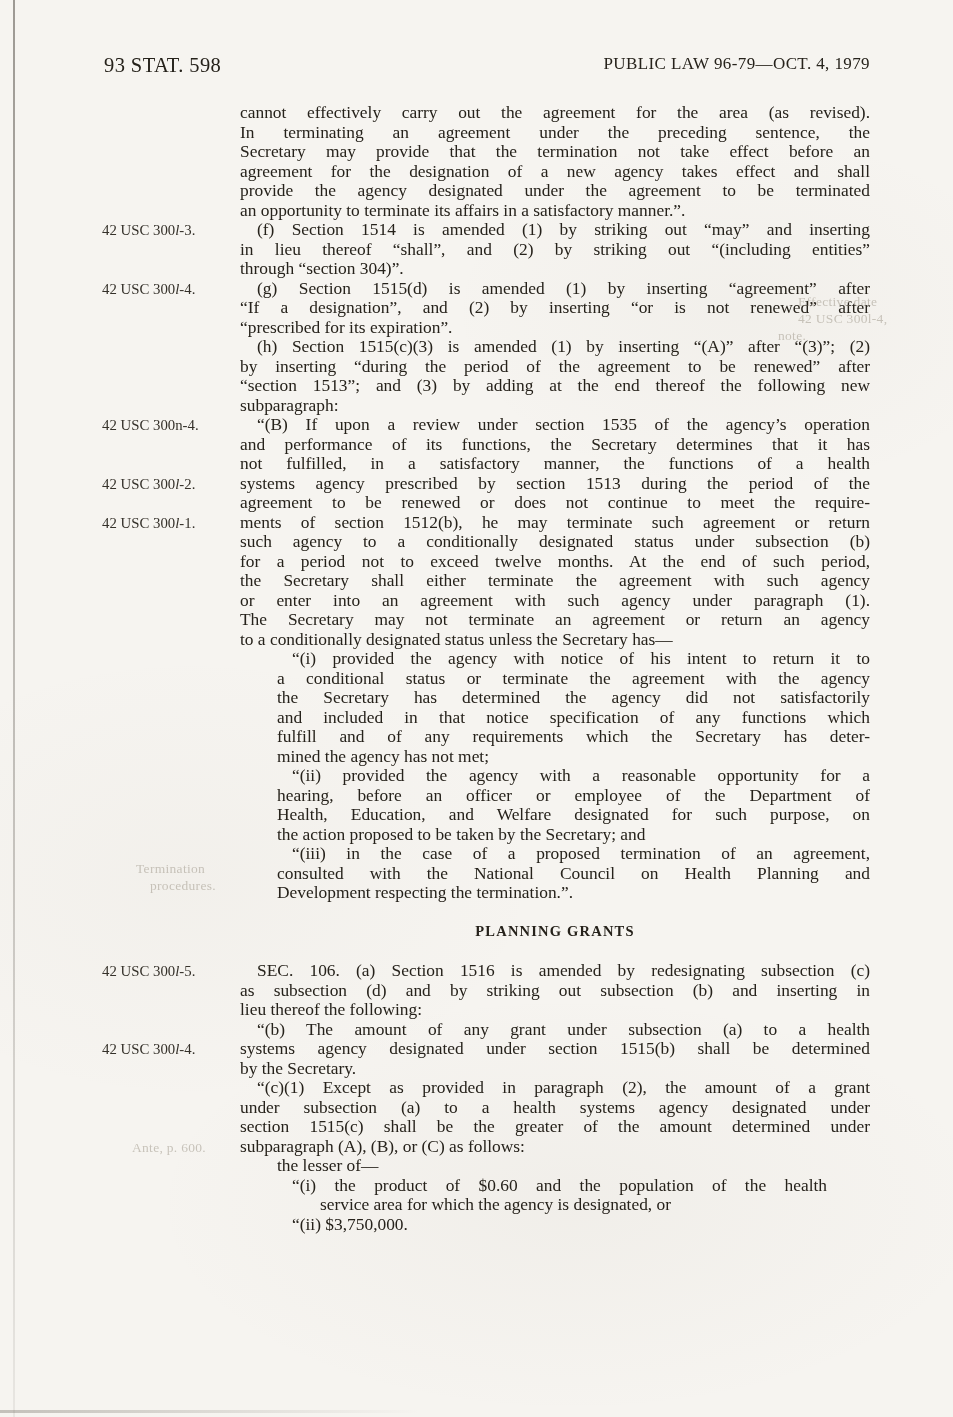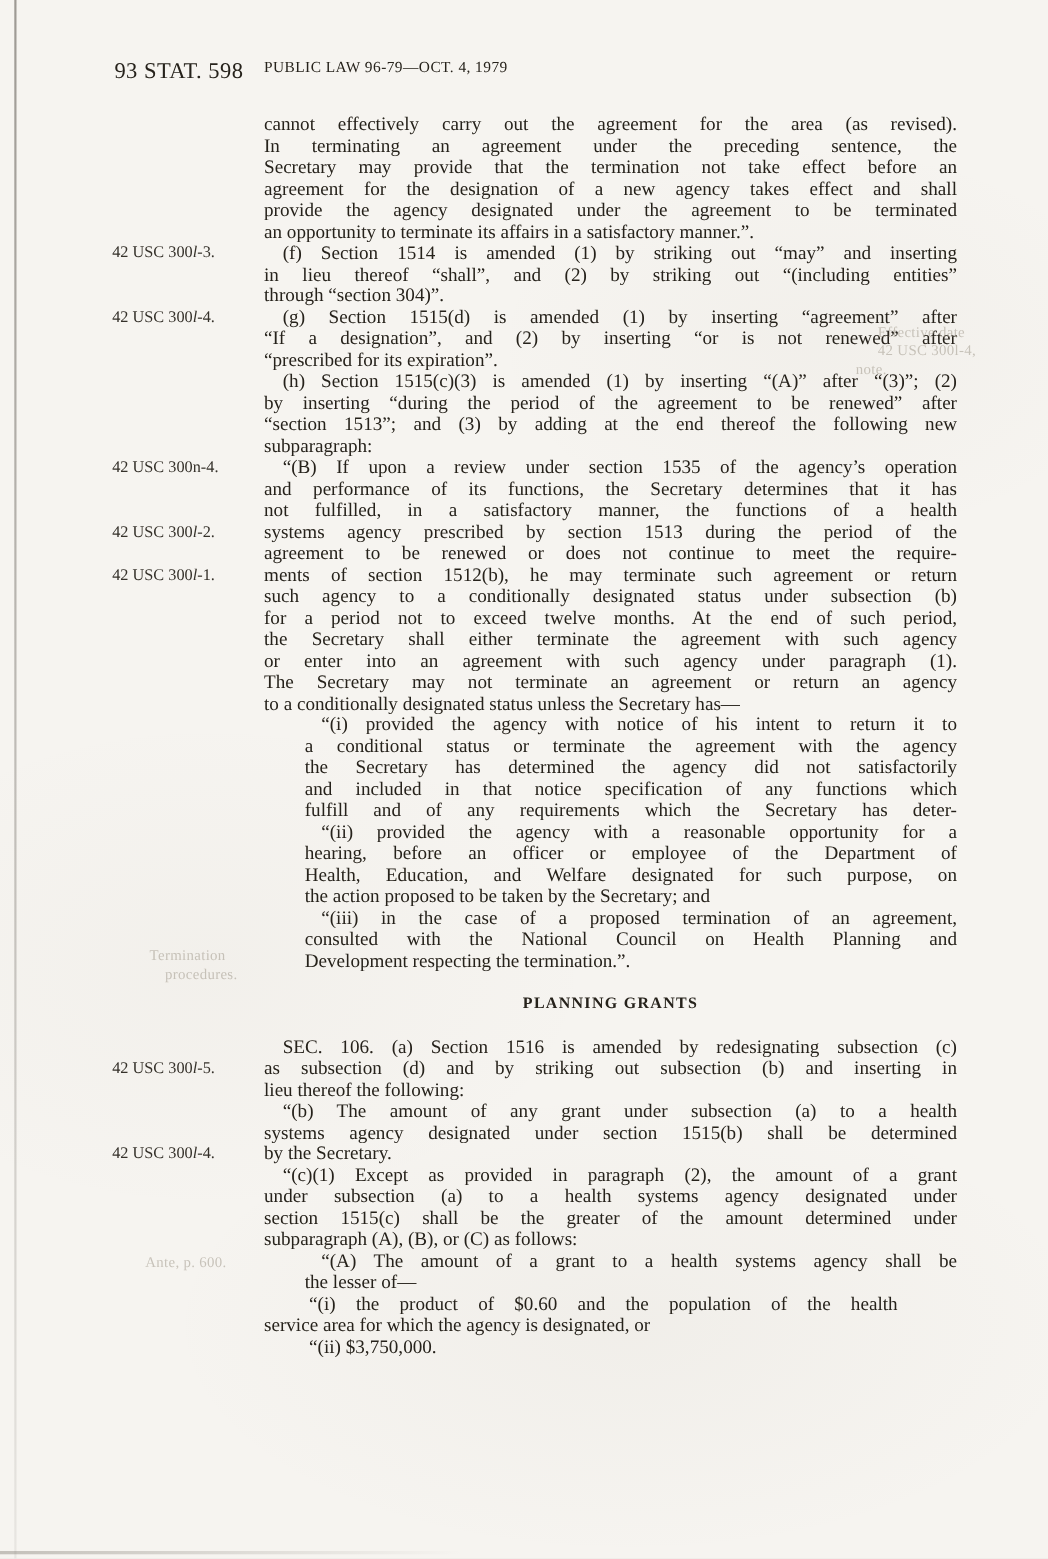--- a/index.html
+++ b/index.html
@@ -22,39 +22,39 @@
   .edge-bottom{
     position:absolute;left:0;bottom:4px;width:420px;height:3px;
     background:linear-gradient(to right, rgba(120,115,105,0.4), rgba(120,115,105,0));
   }
   .hdr-stat{
     position:absolute;left:104px;top:54px;
     font-size:20.5px;letter-spacing:0.4px;
   }
   .hdr-title{
     position:absolute;left:240px;top:54px;width:630px;
-    text-align:left;font-size:14px;letter-spacing:0.4px;
+    text-align:right;font-size:17px;letter-spacing:0.4px;
   }
   #text-column{
     position:absolute;left:240px;top:103px;width:630px;
     font-size:17.4px;
   }
   .block{margin:0;padding:0;}
   .line{
     height:19.5px;line-height:19.5px;overflow:hidden;
     text-align:justify;text-align-last:justify;
   }
   .line.last{text-align-last:left;}
   .flush .line{margin-left:0;width:630px;}
   .para .line{margin-left:0;width:630px;}
   .para .line.first{margin-left:17px;width:613px;}
   .item1 .line{margin-left:37px;width:593px;}
   .item1 .line.first{margin-left:52px;width:578px;}
-  .item2 .line{width:550px;}
-  .item2 .line.first{margin-left:41px;width:535px;}
+  .item2 .line{margin-left:80px;width:550px;}
+  .item2 .line.first{margin-left:52px;width:535px;}
   .heading{margin:19.5px 0;}
   .heading .line{
     margin-left:0;width:630px;
     text-align:center;text-align-last:center;
     font-size:14.5px;letter-spacing:1.2px;font-weight:bold;
   }
   .margin-note{
     position:absolute;left:102px;width:135px;
     font-size:14.8px;line-height:17px;color:#35312a;
     white-space:nowrap;
@@ -113,20 +113,21 @@
         <div class="line">or enter into an agreement with such agency under paragraph (1).</div>
         <div class="line">The Secretary may not terminate an agreement or return an agency</div>
         <div class="line last">to a conditionally designated status unless the Secretary has—</div>
       </div>
       <div class="block item1">
         <div class="line first">“(i) provided the agency with notice of his intent to return it to</div>
         <div class="line">a conditional status or terminate the agreement with the agency</div>
         <div class="line">the Secretary has determined the agency did not satisfactorily</div>
         <div class="line">and included in that notice specification of any functions which</div>
         <div class="line">fulfill and of any requirements which the Secretary has deter-</div>
+        <div class="line last">mined the agency has not met;</div>
       </div>
       <div class="block item1">
         <div class="line first">“(ii) provided the agency with a reasonable opportunity for a</div>
         <div class="line">hearing, before an officer or employee of the Department of</div>
         <div class="line">Health, Education, and Welfare designated for such purpose, on</div>
         <div class="line last">the action proposed to be taken by the Secretary; and</div>
       </div>
       <div class="block item1">
         <div class="line first">“(iii) in the case of a proposed termination of an agreement,</div>
         <div class="line">consulted with the National Council on Health Planning and</div>
@@ -145,21 +146,20 @@
         <div class="line">systems agency designated under section 1515(b) shall be determined</div>
         <div class="line last">by the Secretary.</div>
       </div>
       <div class="block para">
         <div class="line first">“(c)(1) Except as provided in paragraph (2), the amount of a grant</div>
         <div class="line">under subsection (a) to a health systems agency designated under</div>
         <div class="line">section 1515(c) shall be the greater of the amount determined under</div>
         <div class="line last">subparagraph (A), (B), or (C) as follows:</div>
       </div>
       <div class="block item1">
-        <div class="line first">“(A) The amount of a grant to a health systems agency shall be</div>
         <div class="line last">the lesser of—</div>
       </div>
       <div class="block item2">
         <div class="line first">“(i) the product of $0.60 and the population of the health</div>
         <div class="line last">service area for which the agency is designated, or</div>
       </div>
       <div class="block item2">
         <div class="line first last">“(ii) $3,750,000.</div>
       </div>
     </div>

